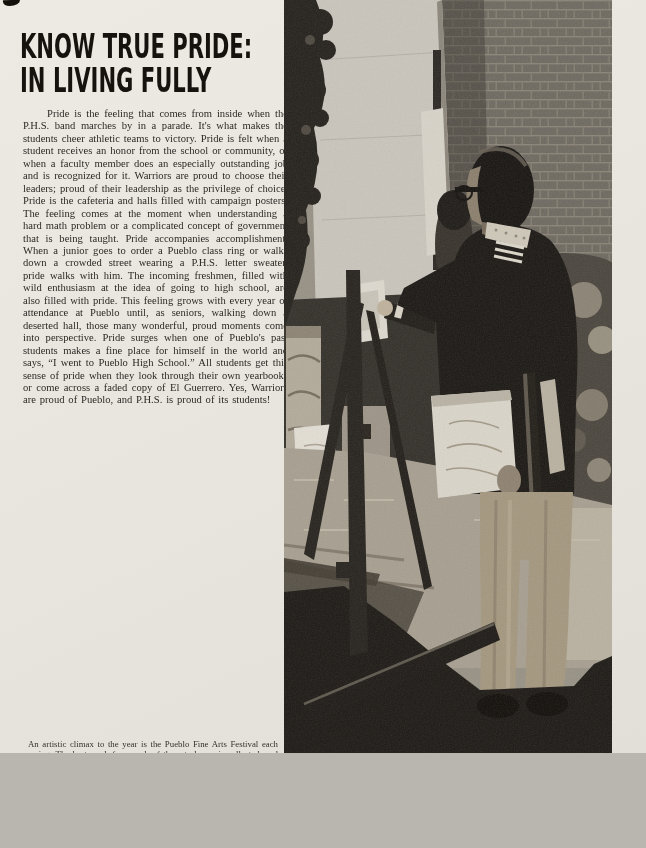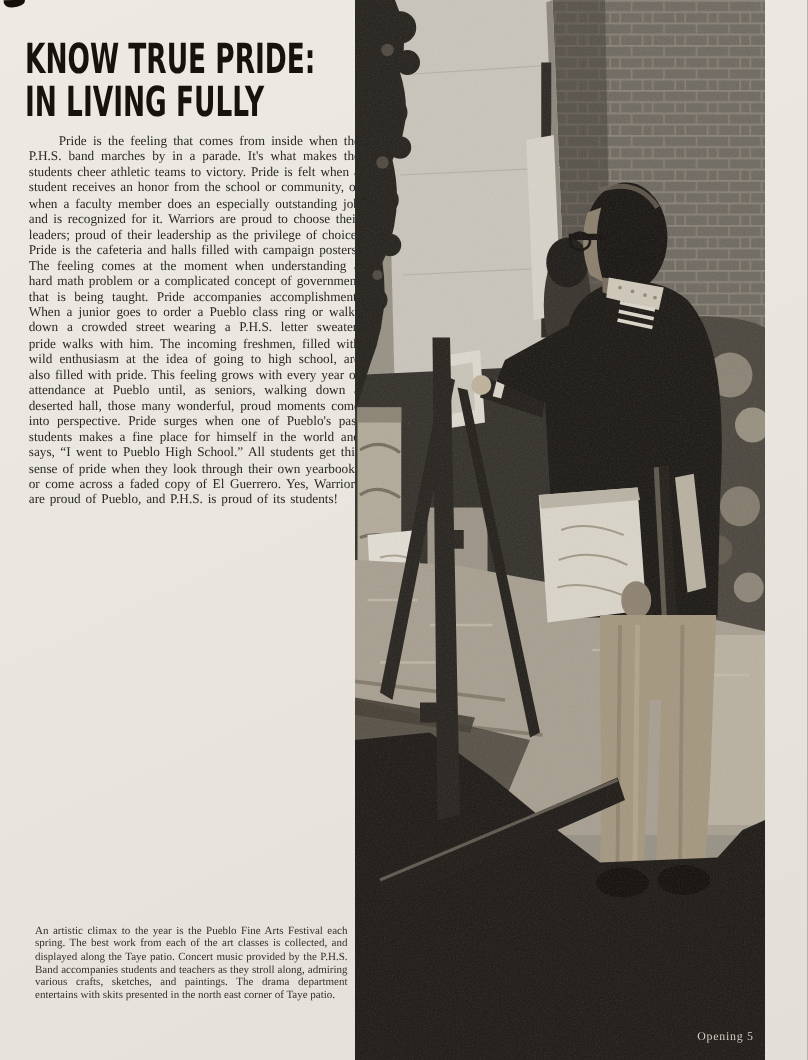--- a/index.html
+++ b/index.html
@@ -1,21 +1,21 @@
 <!DOCTYPE html>
 <html><head>
 <meta charset="utf-8">
 <style>
   html,body{margin:0;padding:0;}
   body{
     width:646px;height:848px;background:#b9b6b0;
     font-family:"Liberation Serif", serif;
   }
   .page{
-    position:relative;width:646px;height:848px;overflow:hidden;
+    position:relative;width:646px;height:753px;overflow:hidden;
     background:linear-gradient(155deg,#edeae4 0%,#e8e5df 55%,#e2dfd8 100%);
   }
   .ink-mark{
     position:absolute;left:3px;top:0;width:17px;height:6px;
     background:#14110d;border-radius:0 0 70% 45% / 0 0 100% 85%;
     transform:rotate(-2deg);
   }
   .title{
     position:absolute;left:20px;top:30px;margin:0;
     font-family:"DejaVu Sans", sans-serif;font-weight:bold;

